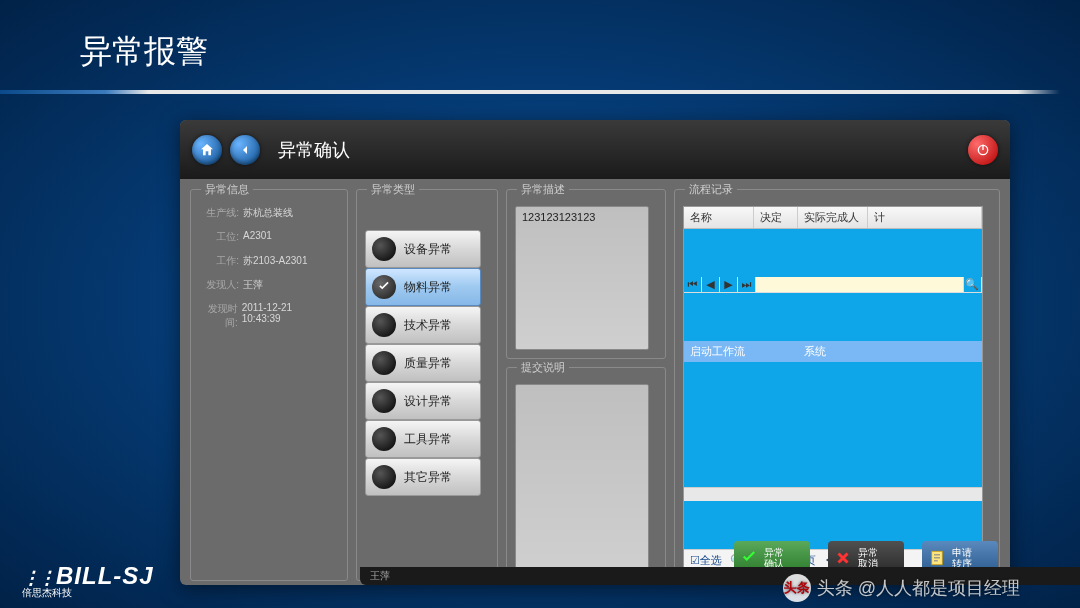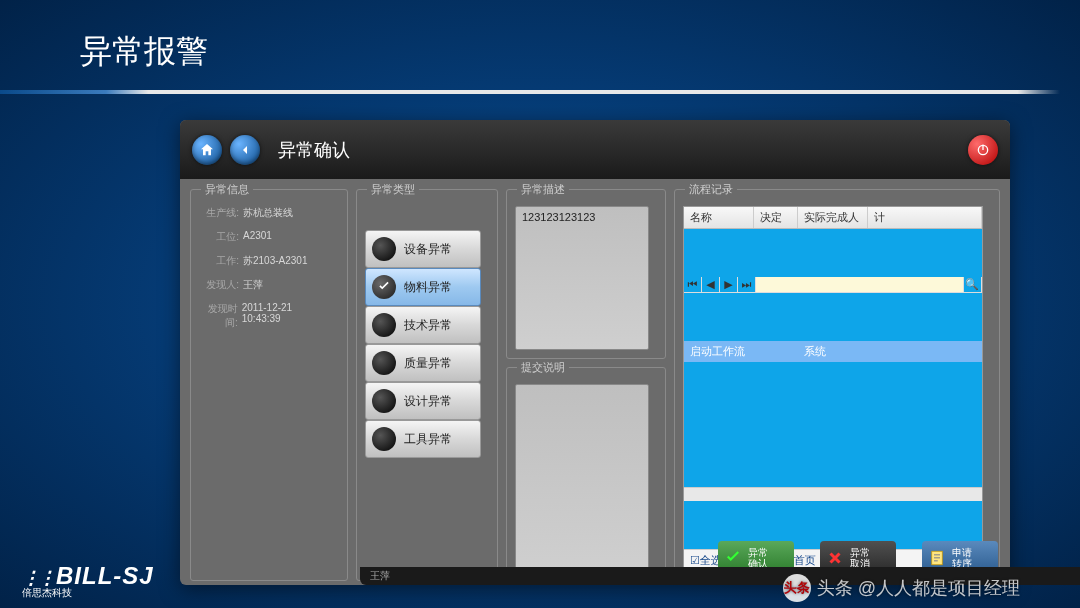--- a/index.html
+++ b/index.html
@@ -93,21 +93,21 @@
 .grid-row .gc{padding:0 6px;}
 .grid-row.sel{ background:#7ab8f5; color:#fff;}
 .gc1{width:70px;} .gc2{width:44px;} .gc3{width:70px;}
 .grid-footer{
   background:#f4f4f4; padding:3px 6px; font-size:11px; color:#148; border-top:1px solid #ccc;
   display:flex; gap:8px;
 }
 .grid-footer span{cursor:pointer;}
 .grid-scroll{height:14px; background:#e8e8e8; border-top:1px solid #ccc;}
 .bottom-bar{
-  position:absolute; bottom:10px; right:12px; display:flex; gap:26px;
+  position:absolute; bottom:10px; right:12px; display:flex; gap:18px;
 }
 .act-btn{
   width:76px; height:34px; border-radius:4px; display:flex; align-items:center;
   cursor:pointer; font-size:10px; color:#fff; padding:0 4px;
 }
 .ab-green{ background:linear-gradient(#5aa85a,#2a7a2a);}
 .ab-dark{ background:linear-gradient(#505050,#282828);}
 .ab-blue{ background:linear-gradient(#5a8abd,#2a5a8d);}
 .act-icon{ width:22px; height:22px; margin-right:4px; display:flex; align-items:center; justify-content:center;}
 .act-txt{ display:flex; flex-direction:column; line-height:11px;}
@@ -219,20 +219,26 @@
         
       </div>
       <div class="type-label">设计异常</div>
     </div>
           <div class="type-item ">
       <div class="type-circle ">
         
       </div>
       <div class="type-label">工具异常</div>
     </div>
+          <div class="type-item ">
+      <div class="type-circle ">
+        
+      </div>
+      <div class="type-label">其它异常</div>
+    </div>
         </div>
     </div>
 
     <div class="mid-col">
       <div class="panel desc-panel">
         <div class="panel-legend">异常描述</div>
         <div class="txt-area">123123123123</div>
       </div>
       <div class="panel submit-panel">
         <div class="panel-legend">提交说明</div>

